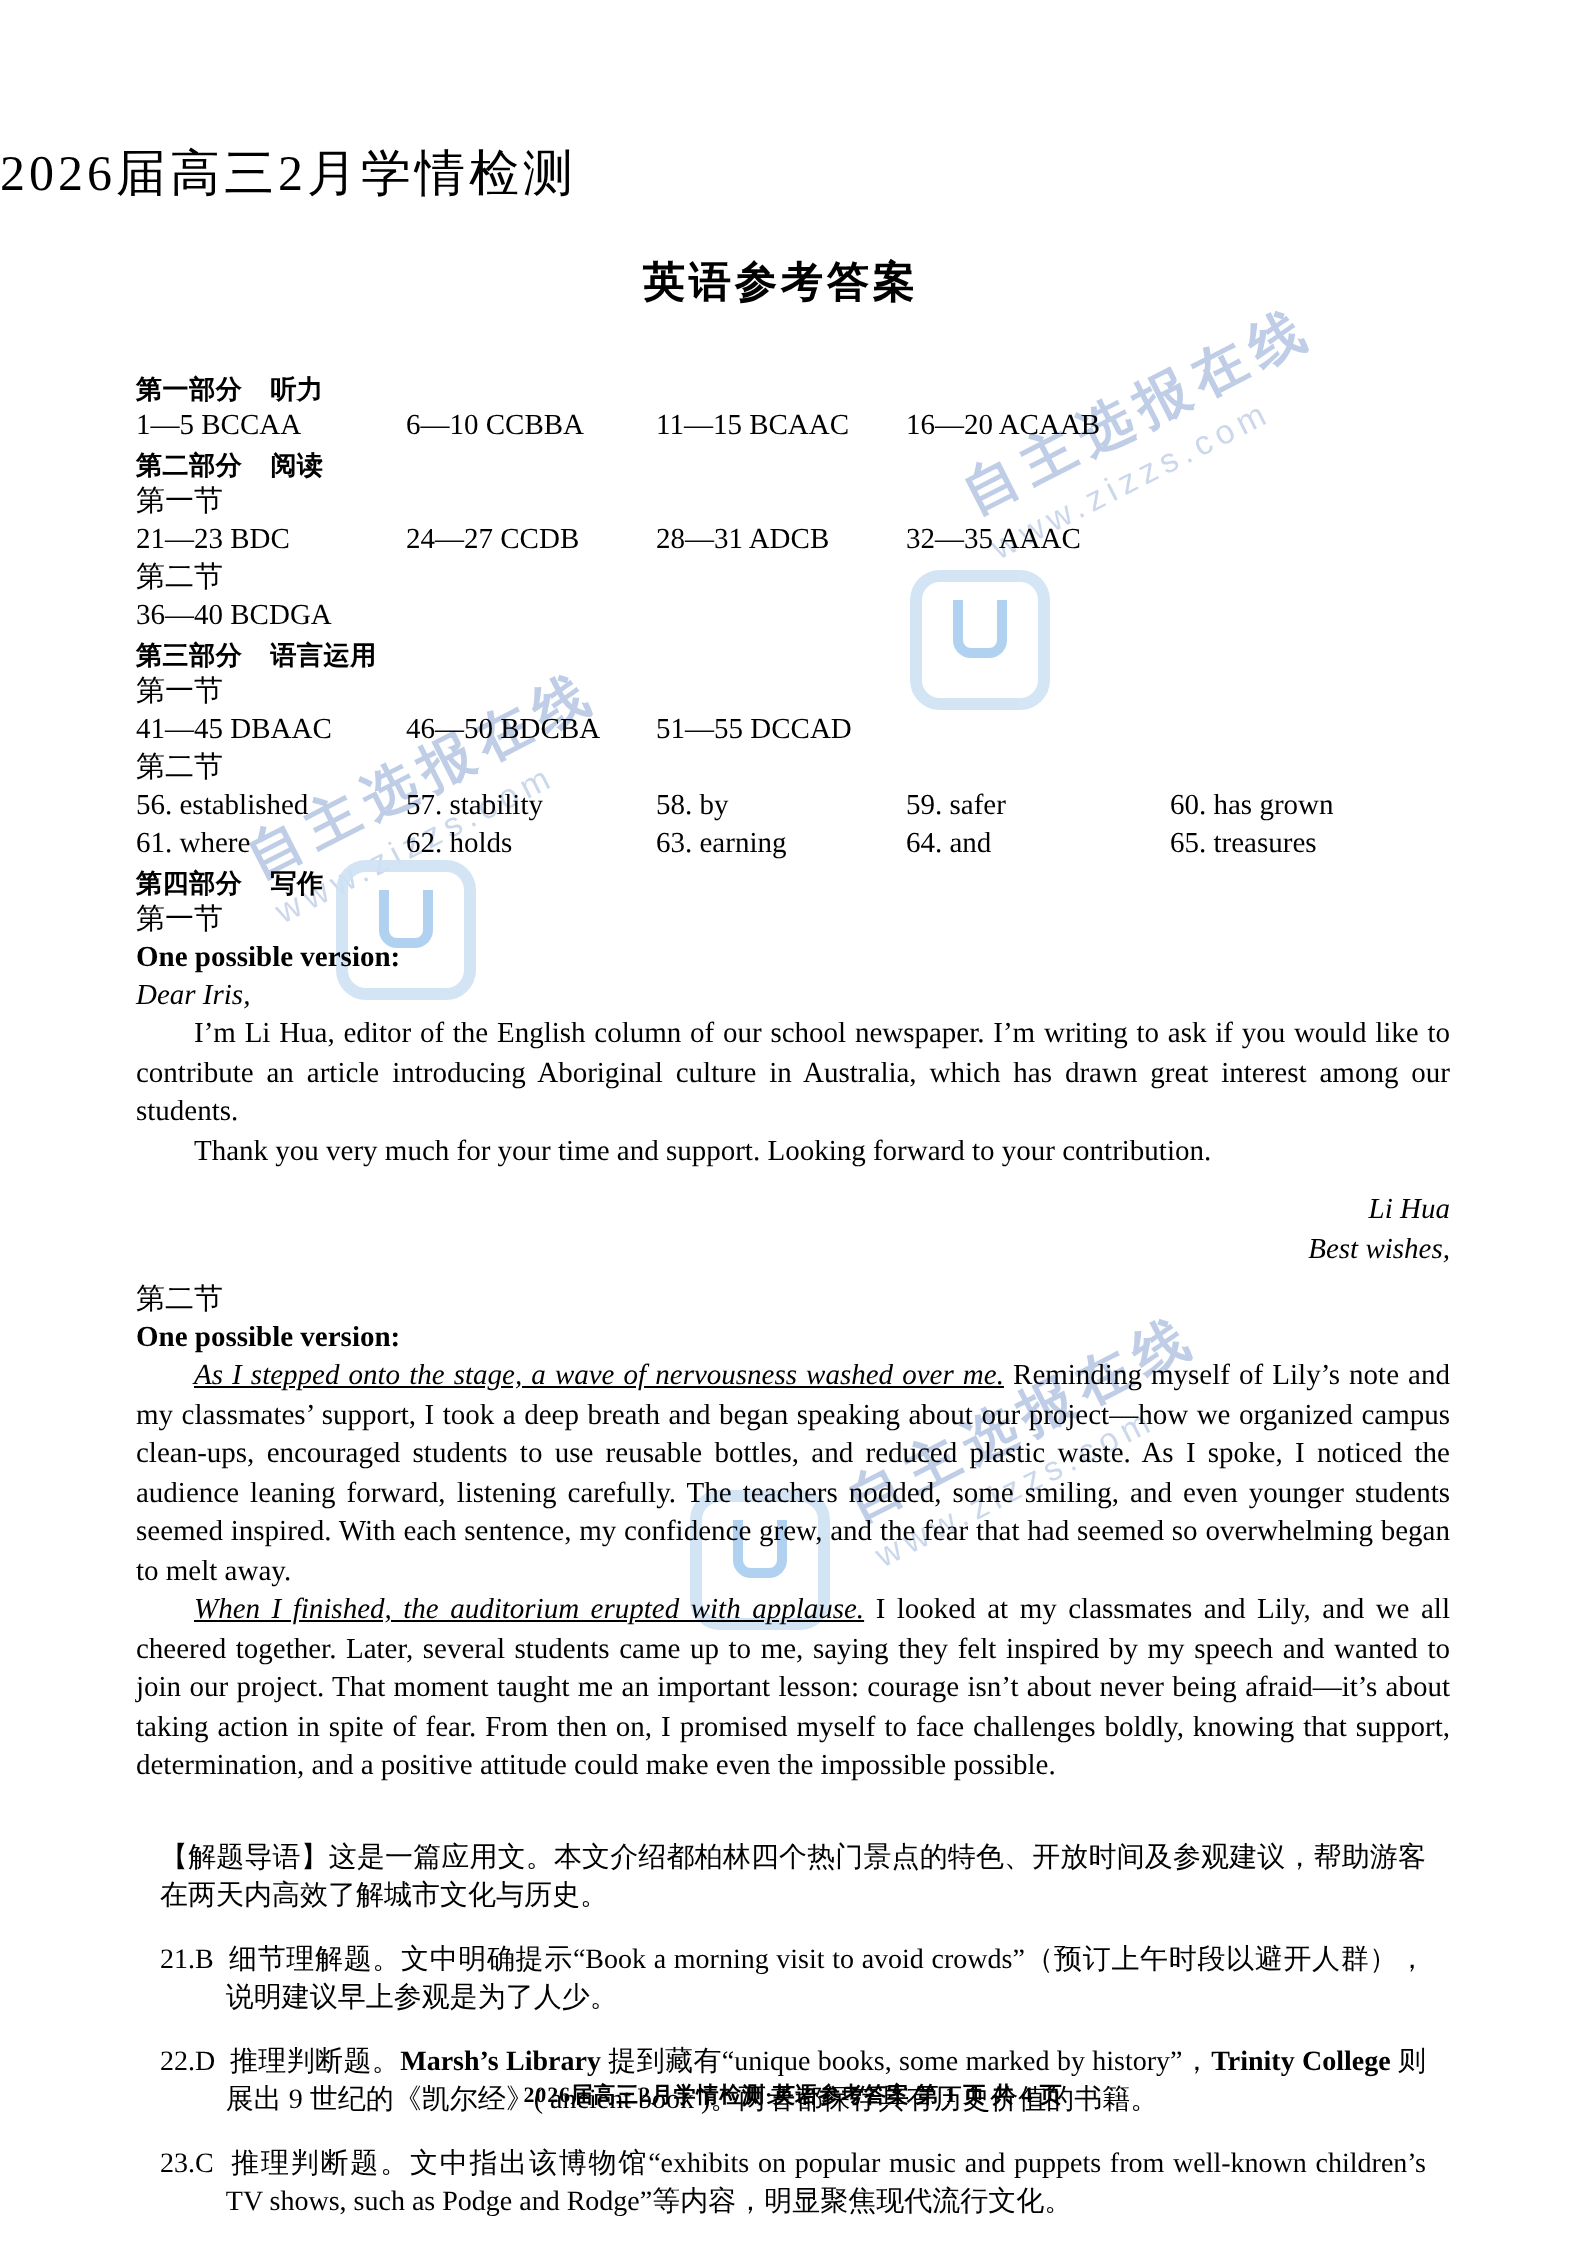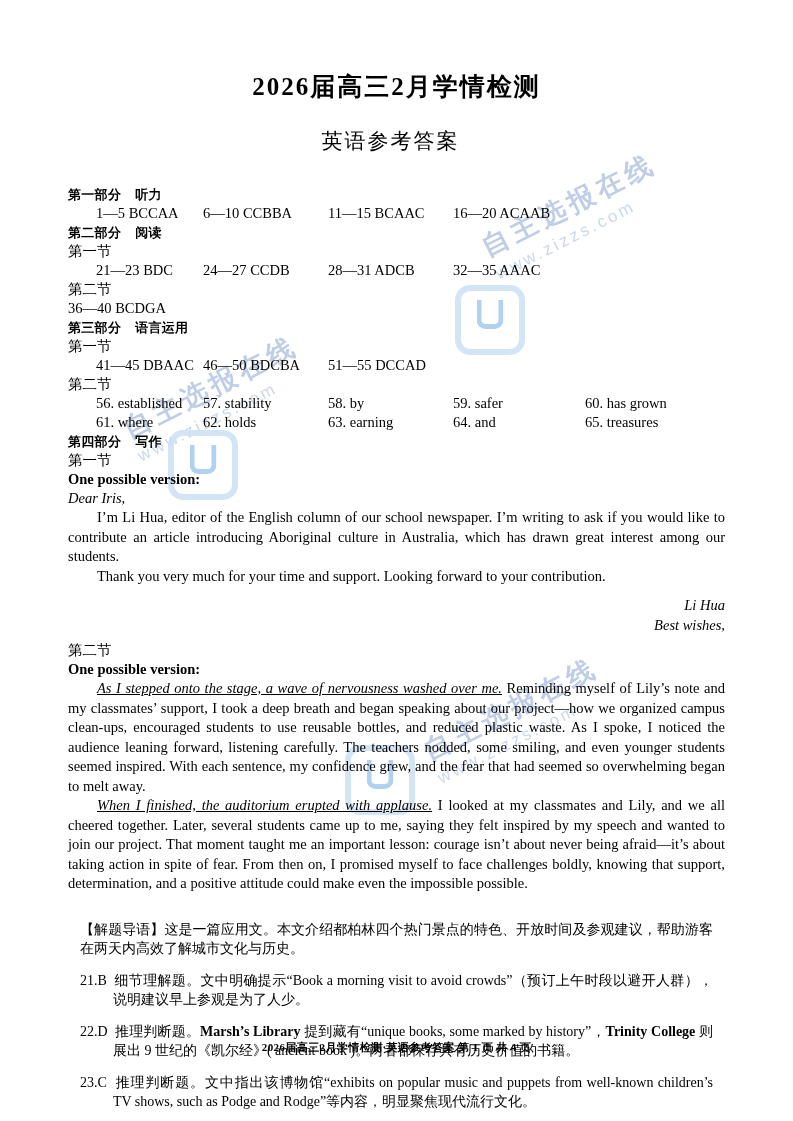--- a/index.html
+++ b/index.html
@@ -80,31 +80,31 @@
   .wm-logo-b { left: 168px; top: 430px; }
   .wm-logo-c { left: 345px; top: 745px; }
 
   
   .content {
     position: relative;
     z-index: 2;
     padding: 0;
   }
   .doc-title {
-    text-align: center;
+    text-align: left;
     font-size: 25px;
-    font-weight: bold;
+    font-weight: normal;
     letter-spacing: 2px;
     margin: 70px 0 0 0;
     font-family: "Liberation Serif", "DejaVu Serif", serif;
   }
   .doc-subtitle {
     text-align: center;
     font-size: 21px;
-    font-weight: normal;
+    font-weight: bold;
     letter-spacing: 2px;
     margin: 24px 12px 0 0;
   }
 
   .body-block {
     margin: 30px 68px 0 68px;
     width: 657px;
   }
 
   .part-head {
@@ -124,21 +124,21 @@
     font-size: 14.5px;
     line-height: 19px;
     position: relative;
     height: 19px;
   }
   .ansrow span {
     position: absolute;
     top: 0;
     white-space: nowrap;
   }
-  .c0 { left: 0px; margin-left: 28px; }
+  .c0 { left: 0px; }
   .c1 { left: 135px; }
   .c2 { left: 260px; }
   .c3 { left: 385px; }
   .c4 { left: 517px; }
 
   .ansrow.single span { position: static; }
 
   .bold-line {
     font-size: 14.5px;
     font-weight: bold;

